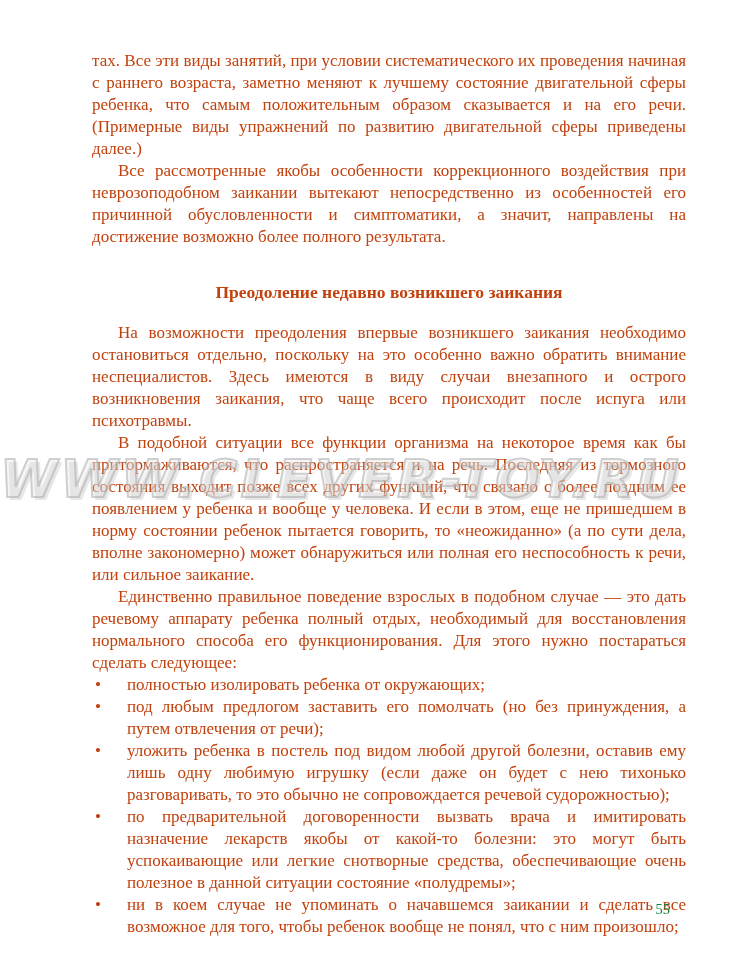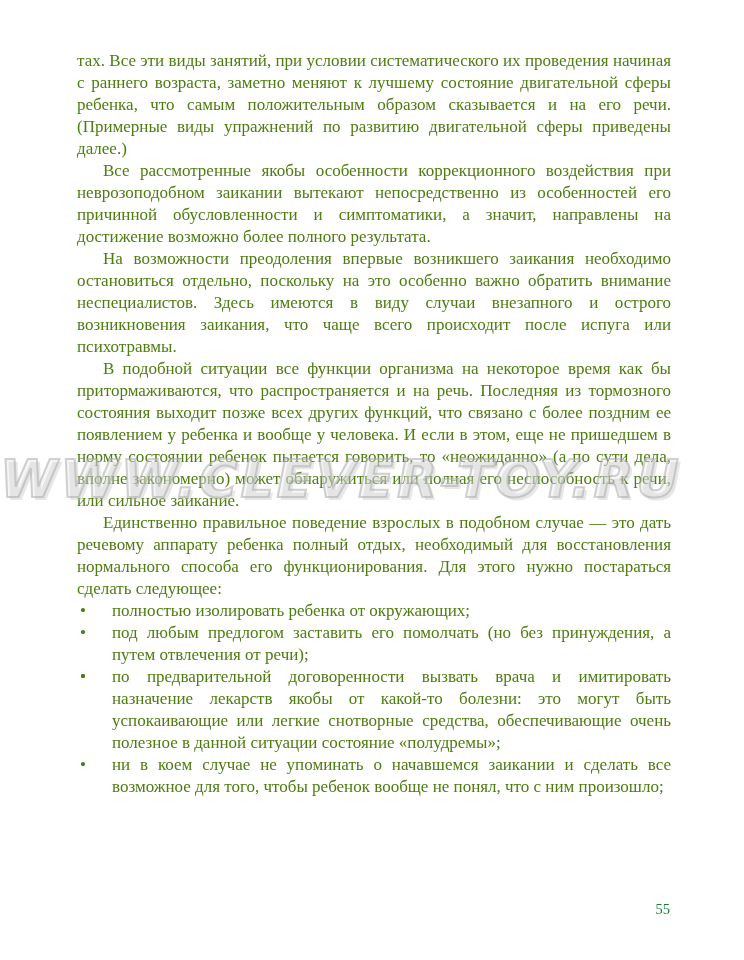--- a/index.html
+++ b/index.html
@@ -6,26 +6,26 @@
   .page {
     position: relative;
     width: 744px;
     height: 960px;
     background: #ffffff;
     overflow: hidden;
     font-family: "Liberation Serif", serif;
   }
   .content {
     position: absolute;
-    left: 77px;
+    left: 92px;
     top: 50px;
     width: 594px;
     font-size: 17px;
     line-height: 22px;
-    color: #4d7c0f;
+    color: #c2410c;
     text-align: justify;
   }
   .content p {
     margin: 0;
     text-indent: 26px;
   }
   .content p.no-indent { text-indent: 0; }
   .heading {
     font-size: 17.5px;
     font-weight: bold;
@@ -76,20 +76,21 @@
 <body>
 
 <div class="page">
 
   <div class="content">
 
     <p class="no-indent">тах. Все эти виды занятий, при условии систематического их проведения начиная с раннего возраста, заметно меняют к лучшему состояние двигательной сферы ребенка, что самым положительным образом сказывается и на его речи. (Примерные виды упражнений по развитию двигательной сферы приведены далее.)</p>
 
     <p>Все рассмотренные якобы особенности коррекционного воздействия при неврозоподобном заикании вытекают непосредственно из особенностей его причинной обусловленности и симптоматики, а значит, направлены на достижение возможно более полного результата.</p>
 
+    <p class="heading">Преодоление недавно возникшего заикания</p>
 
     <p>На возможности преодоления впервые возникшего заикания необходимо остановиться отдельно, поскольку на это особенно важно обратить внимание неспециалистов. Здесь имеются в виду случаи внезапного и острого возникновения заикания, что чаще всего происходит после испуга или психотравмы.</p>
 
     <p>В подобной ситуации все функции организма на некоторое время как бы притормаживаются, что распространяется и на речь. Последняя из тормозного состояния выходит позже всех других функций, что связано с более поздним ее появлением у ребенка и вообще у человека. И если в этом, еще не пришедшем в норму состоянии ребенок пытается говорить, то «неожиданно» (а по сути дела, вполне закономерно) может обнаружиться или полная его неспособность к речи, или сильное заикание.</p>
 
     <p>Единственно правильное поведение взрослых в подобном случае — это дать речевому аппарату ребенка полный отдых, необходимый для восстановления нормального способа его функционирования. Для этого нужно постараться сделать следующее:</p>
 
     <div class="bullet-list">
 
       <div class="bullet-row">
@@ -97,20 +98,21 @@
         <span>полностью изолировать ребенка от окружающих;</span>
       </div>
 
       <div class="bullet-row">
         <span class="bullet-marker">•</span>
         <span>под любым предлогом заставить его помолчать (но без принуждения, а путем отвлечения от речи);</span>
       </div>
 
       <div class="bullet-row">
         <span class="bullet-marker">•</span>
+        <span>уложить ребенка в постель под видом любой другой болезни, оставив ему лишь одну любимую игрушку (если даже он будет с нею тихонько разговаривать, то это обычно не сопровождается речевой судорожностью);</span>
       </div>
 
       <div class="bullet-row">
         <span class="bullet-marker">•</span>
         <span>по предварительной договоренности вызвать врача и имитировать назначение лекарств якобы от какой-то болезни: это могут быть успокаивающие или легкие снотворные средства, обеспечивающие очень полезное в данной ситуации состояние «полудремы»;</span>
       </div>
 
       <div class="bullet-row">
         <span class="bullet-marker">•</span>
         <span>ни в коем случае не упоминать о начавшемся заикании и сделать все возможное для того, чтобы ребенок вообще не понял, что с ним произошло;</span>

